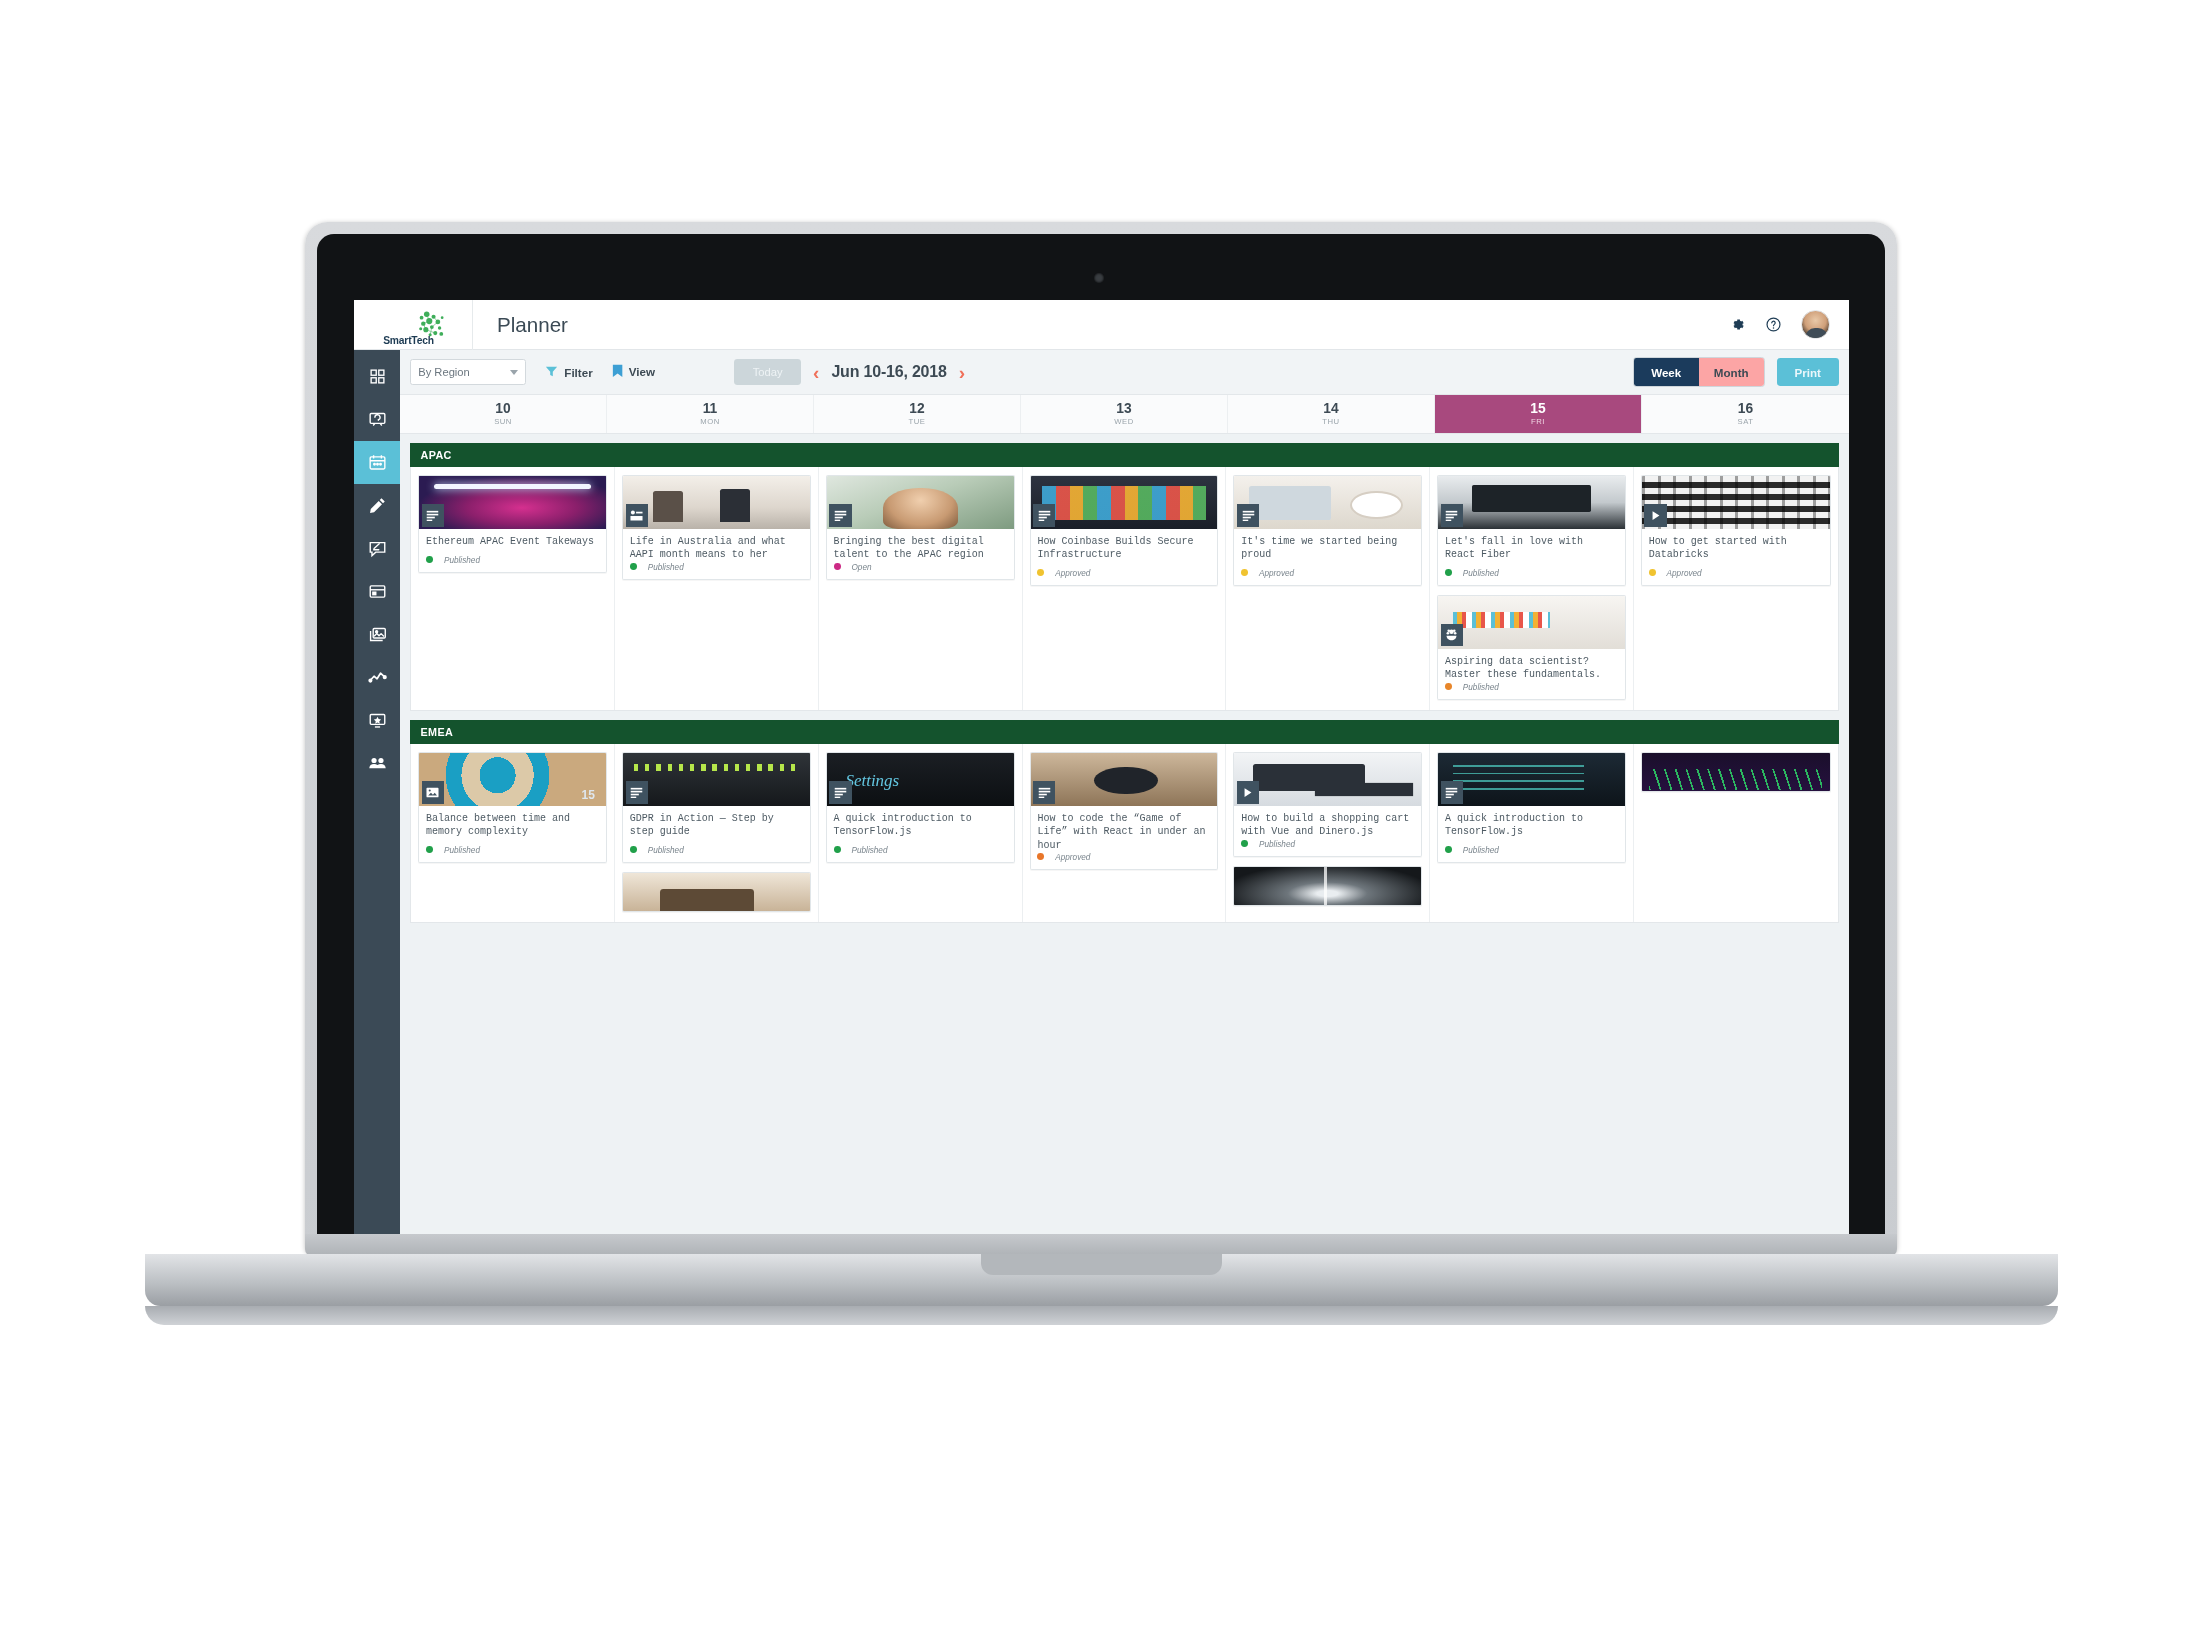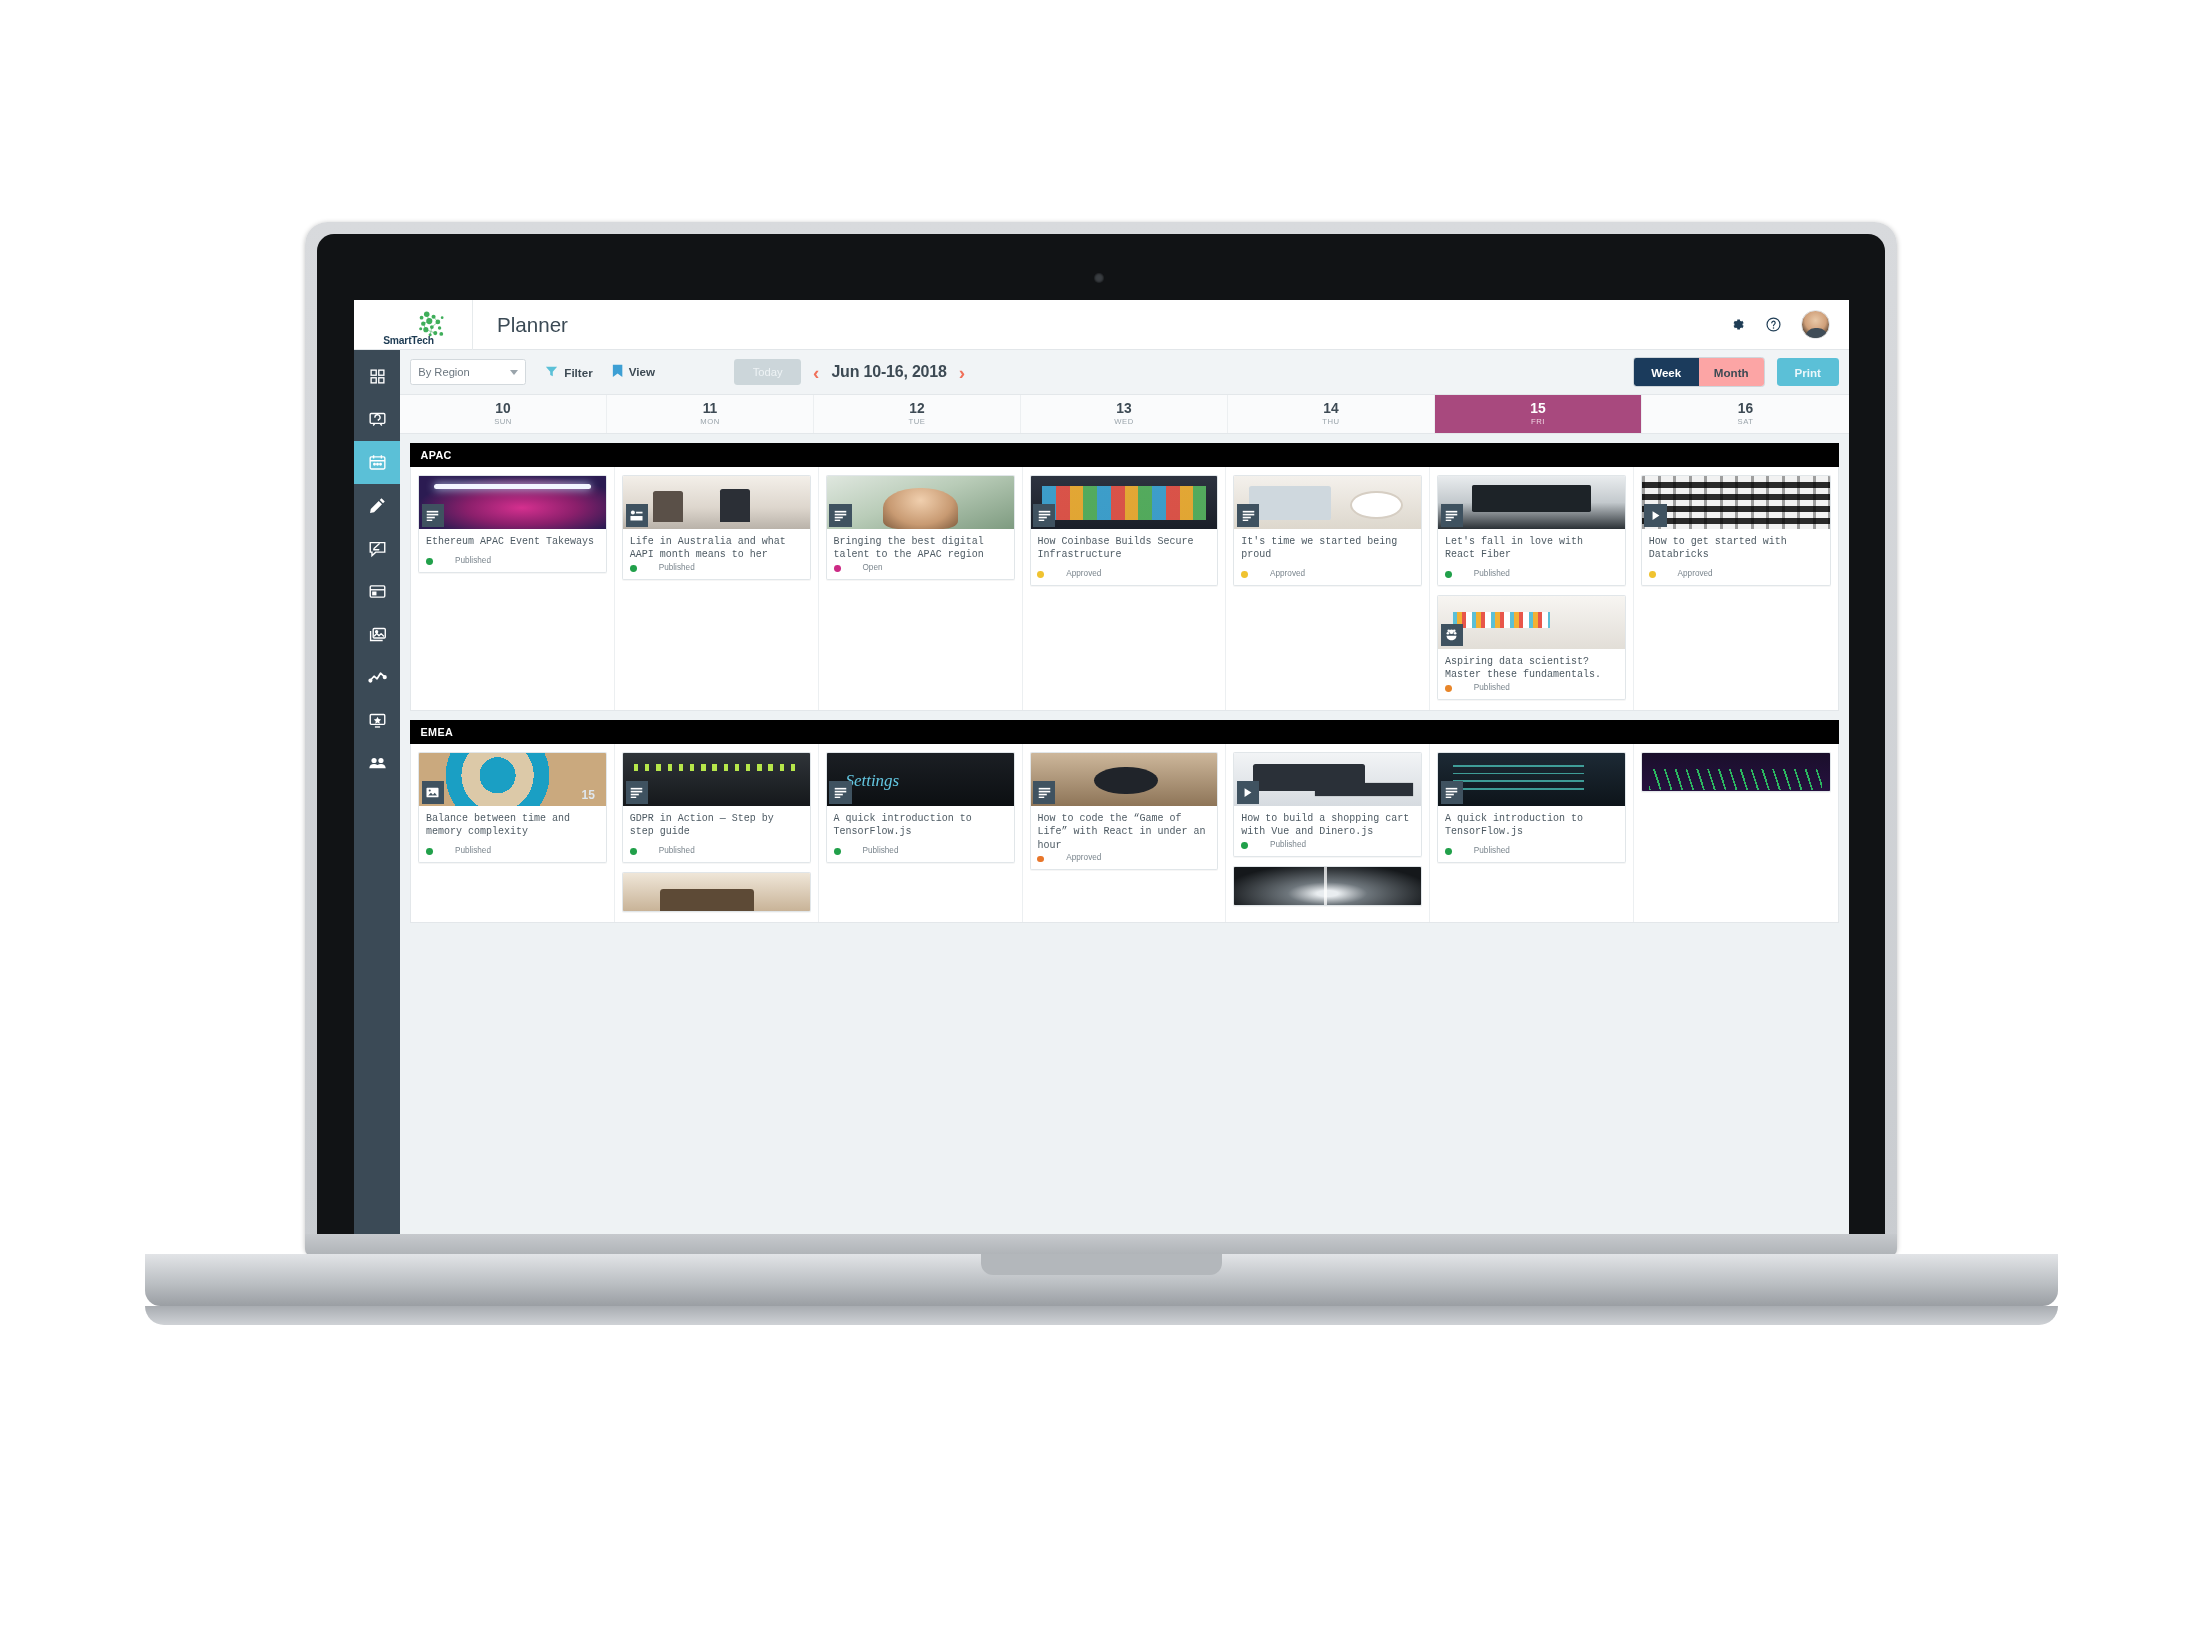--- a/index.html
+++ b/index.html
@@ -108,38 +108,38 @@
   .dayhdr > div { height: 38px; display: flex; flex-direction: column;
     align-items: center; justify-content: center; border-right: 0.9px solid #eceff1; }
   .dayhdr > div:last-child { border-right: none; }
   .dnum { font-size: 13.8px; font-weight: bold; color: #3d4a54; line-height: 1.05; }
   .dname { font-size: 7.7px; color: #9aa4ab; letter-spacing: 0.5px; margin-top: 0.9px; }
   .dayhdr .today { background: #a8497e; }
   .dayhdr .today .dnum { color: #fff; }
   .dayhdr .today .dname { color: #f0d4e3; }
 
   .group { margin: 8.6px 10.3px 0 10.3px; }
-  .group-hdr { background: #000000; color: #ffffff; font-size: 10.8px; font-weight: bold;
+  .group-hdr { background: #14532d; color: #ffffff; font-size: 10.8px; font-weight: bold;
     letter-spacing: 0.3px; padding: 6px 10.3px; }
   .group-body { display: grid; grid-template-columns: repeat(7,1fr);
     background: #ffffff; border: 0.9px solid #e3e7ea; border-top: none; }
   .daycol { border-right: 0.9px solid #eceff1; padding: 8.6px 6.9px 10.3px 6.9px;
     min-height: 129px; display: flex; flex-direction: column; gap: 8.6px; }
   .daycol:last-child { border-right: none; }
 
   .card { background: #fff; border: 0.9px solid #e1e6e9; border-radius: 1.7px;
     box-shadow: 0 0.9px 0.9px rgba(0,0,0,.04); overflow: hidden; }
   .thumb { position: relative; height: 53px; overflow: hidden; }
   .thumb-img { position: absolute; inset: 0; }
   .type-badge { position: absolute; left: 2.6px; bottom: 2.6px; width: 22.4px; height: 22.4px;
     background: #3f5260; display: flex; align-items: center; justify-content: center;
     color: #fff; }
   .card-body { padding: 6px 6.9px 6.9px 6.9px; }
   .card-title { font-size: 10px; line-height: 1.32; color: #4d5a63; font-family: Liberation Mono, monospace; }
-  .status { display: flex; align-items: flex-end; gap: 22px; margin-top: 7.7px; }
+  .status { display: flex; align-items: flex-start; gap: 11px; margin-top: 7.7px; font-style: italic; }
   .dot { width: 6.9px; height: 6.9px; border-radius: 50%; flex: none; }
   .status-label { font-size: 8.2px; color: #7a858d; }
   .tight .status { margin-top: 1.7px; }
 
   
   .t-stage { background:
      radial-gradient(ellipse at 55% 60%, #d5308f 0%, #8a1f6b 38%, #2b1b52 72%),
      linear-gradient(180deg,#3b2a73,#161038); }
   .t-stage::after { content:""; position:absolute; left:8%; top:14%; width:84%; height:5.2px;
      background:#f2f5ff; border-radius:2.6px; box-shadow:0 0 8.6px #cfe0ff; }

